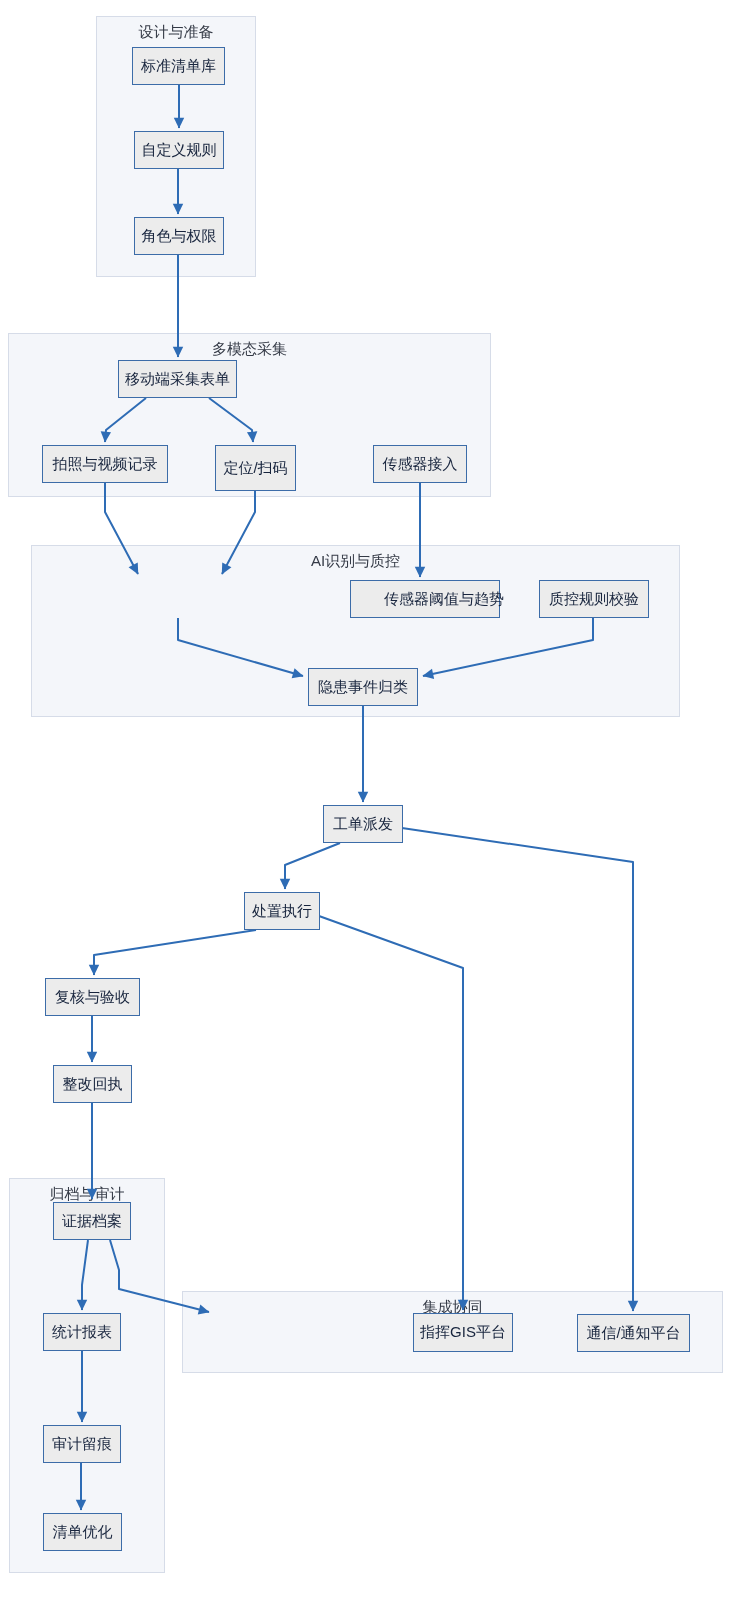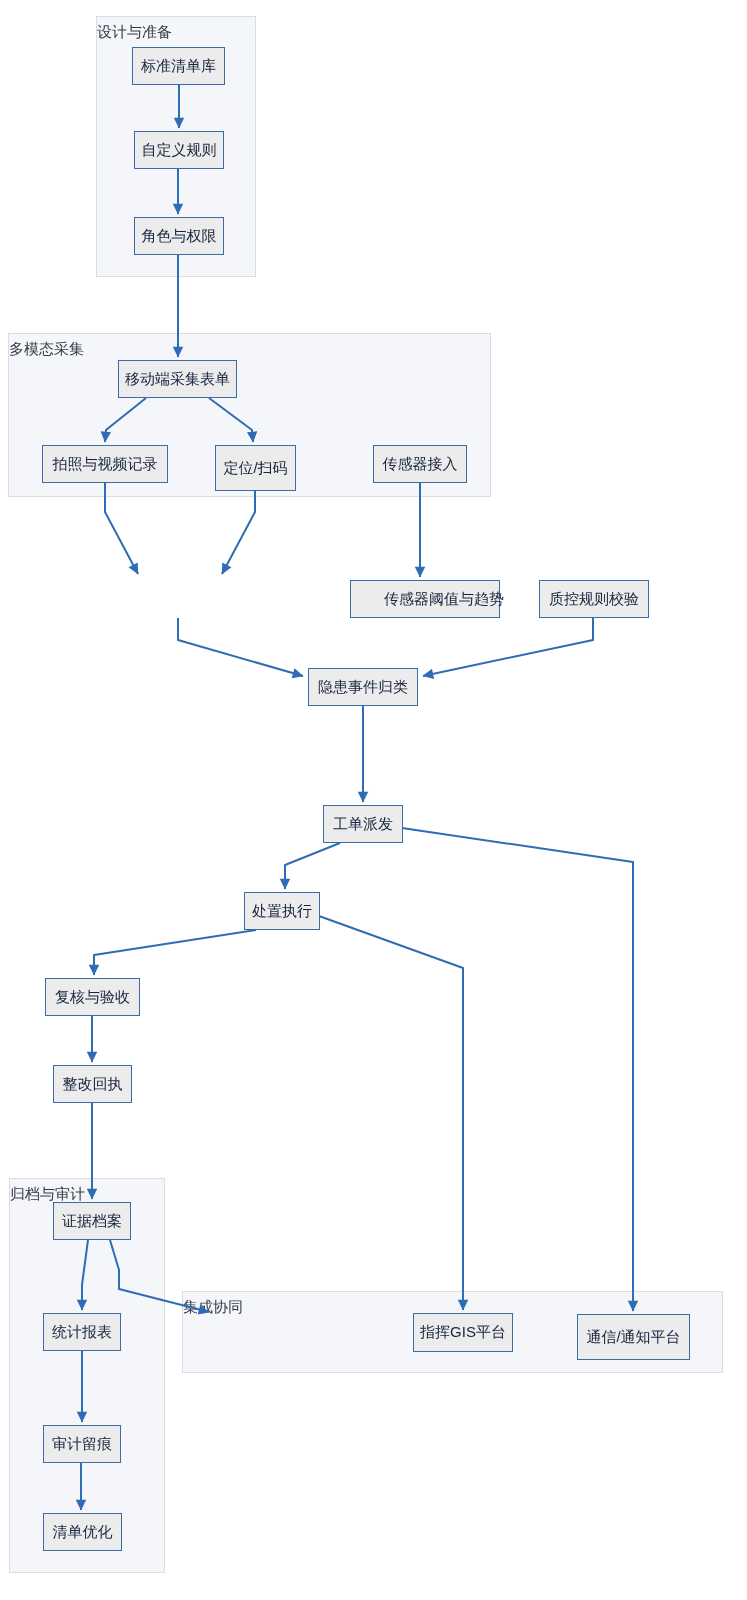--- a/index.html
+++ b/index.html
@@ -9,20 +9,21 @@
   }
   .panel{
     position:absolute;
     background:var(--panel-fill,#f4f6fa);
     border:1px solid var(--panel-border,#d6dce8);
     box-sizing:border-box;
     z-index:1;
   }
   .panel-title{
     position:absolute;top:6px;left:0;right:0;
+    text-align:center;
     font-size:15px;color:var(--title-color,#343a46);
     z-index:2;white-space:nowrap;
   }
   .edges{position:absolute;left:0;top:0;z-index:3;}
   .node{
     position:absolute;
     background:var(--node-fill,#ececec);
     border:1.5px solid var(--node-border,#3c6ca8);
     box-sizing:border-box;
     display:flex;align-items:center;justify-content:center;
@@ -34,20 +35,23 @@
 </head>
 <body>
 
 <div class="canvas">
 
   <div class="panel" style="left:96px;top:16px;width:160px;height:261px;">
     <div class="panel-title">设计与准备</div>
   </div>
   <div class="panel" style="left:8px;top:333px;width:483px;height:164px;">
     <div class="panel-title">多模态采集</div>
+  </div>
+  <div class="panel" style="left:31px;top:545px;width:649px;height:172px;">
+    <div class="panel-title">AI识别与质控</div>
   </div>
   <div class="panel" style="left:9px;top:1178px;width:156px;height:395px;">
     <div class="panel-title">归档与审计</div>
   </div>
   <div class="panel" style="left:182px;top:1291px;width:541px;height:82px;">
     <div class="panel-title">集成协同</div>
   </div>
 
   <svg class="edges" width="747" height="1600">
     <defs>
@@ -92,15 +96,15 @@
   <div class="node" style="left:308px;top:668px;width:110px;height:38px;">隐患事件归类</div>
   <div class="node" style="left:323px;top:805px;width:80px;height:38px;">工单派发</div>
   <div class="node" style="left:244px;top:892px;width:76px;height:38px;">处置执行</div>
   <div class="node" style="left:45px;top:978px;width:95px;height:38px;">复核与验收</div>
   <div class="node" style="left:53px;top:1065px;width:79px;height:38px;">整改回执</div>
   <div class="node" style="left:53px;top:1202px;width:78px;height:38px;">证据档案</div>
   <div class="node" style="left:43px;top:1313px;width:78px;height:38px;">统计报表</div>
   <div class="node" style="left:43px;top:1425px;width:78px;height:38px;">审计留痕</div>
   <div class="node" style="left:43px;top:1513px;width:79px;height:38px;">清单优化</div>
   <div class="node" style="left:413px;top:1313px;width:100px;height:39px;">指挥GIS平台</div>
-  <div class="node" style="left:577px;top:1314px;width:113px;height:46px;">通信/通知平台</div>
+  <div class="node" style="left:577px;top:1314px;width:113px;height:38px;">通信/通知平台</div>
 
 </div>
 
 </body></html>

